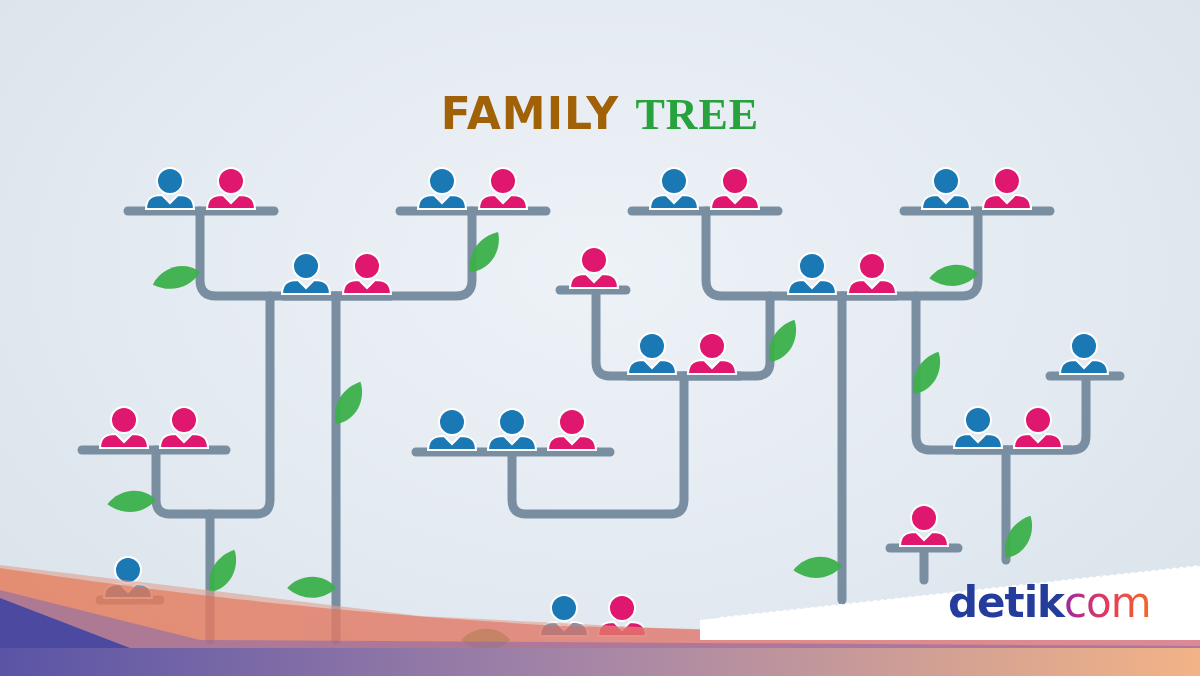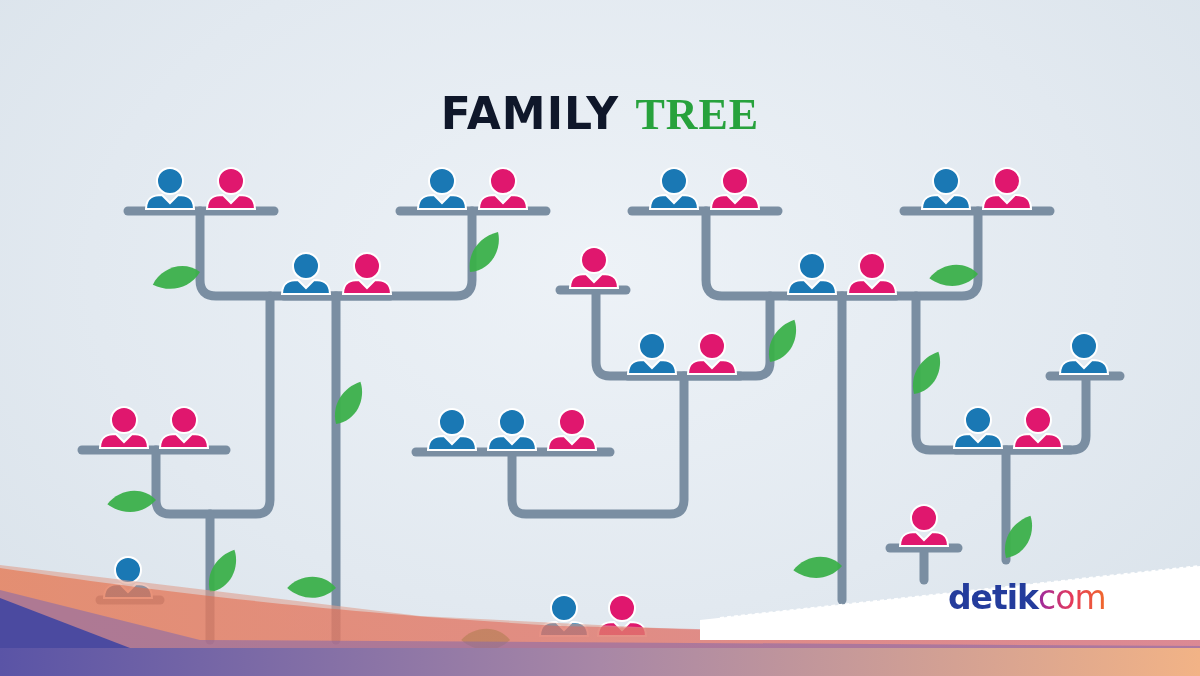--- a/index.html
+++ b/index.html
@@ -1,22 +1,22 @@
 <!DOCTYPE html>
 <html><head>
 <meta charset="utf-8">
 <style>
   html,body{margin:0;padding:0;}
   body{width:1200px;height:676px;overflow:hidden;position:relative;background:#e4ebf2;font-family:"Liberation Sans",sans-serif;}
   .stage{position:absolute;left:0;top:0;width:1200px;height:676px;background:radial-gradient(ellipse at 50% 40%,#edf2f7 0%,#e2e9f0 60%,#d9e2ea 100%);}
   .title{position:absolute;left:0;width:1200px;top:88px;text-align:center;font-family:"DejaVu Sans",sans-serif;font-weight:bold;font-size:44px;letter-spacing:1px;}
-  .title .a{color:#0f172a;text-align:center;}
+  .title .a{color:#a16207;text-align:center;}
   .title .b{color:#27a23c;font-family:Liberation Serif, serif;}
   svg.tree{position:absolute;left:0;top:0;}
-  .logo{position:absolute;left:948px;top:578px;font-family:"DejaVu Sans",sans-serif;font-weight:bold;font-size:33px;letter-spacing:-1px;}
+  .logo{position:absolute;left:948px;top:578px;font-family:"DejaVu Sans",sans-serif;font-weight:bold;font-size:42px;letter-spacing:-1px;}
   .logo .d{color:#243c9c;}
   .logo .c{background:linear-gradient(90deg,#9a2aa0,#e63a5a 50%,#f06a2a);-webkit-background-clip:text;background-clip:text;color:transparent;font-weight:normal;}
 </style>
 </head>
 <body>
 
 <div class="stage"></div>
 
 <svg class="tree" width="1200" height="676" viewBox="0 0 1200 676" xmlns="http://www.w3.org/2000/svg">
   <defs>

